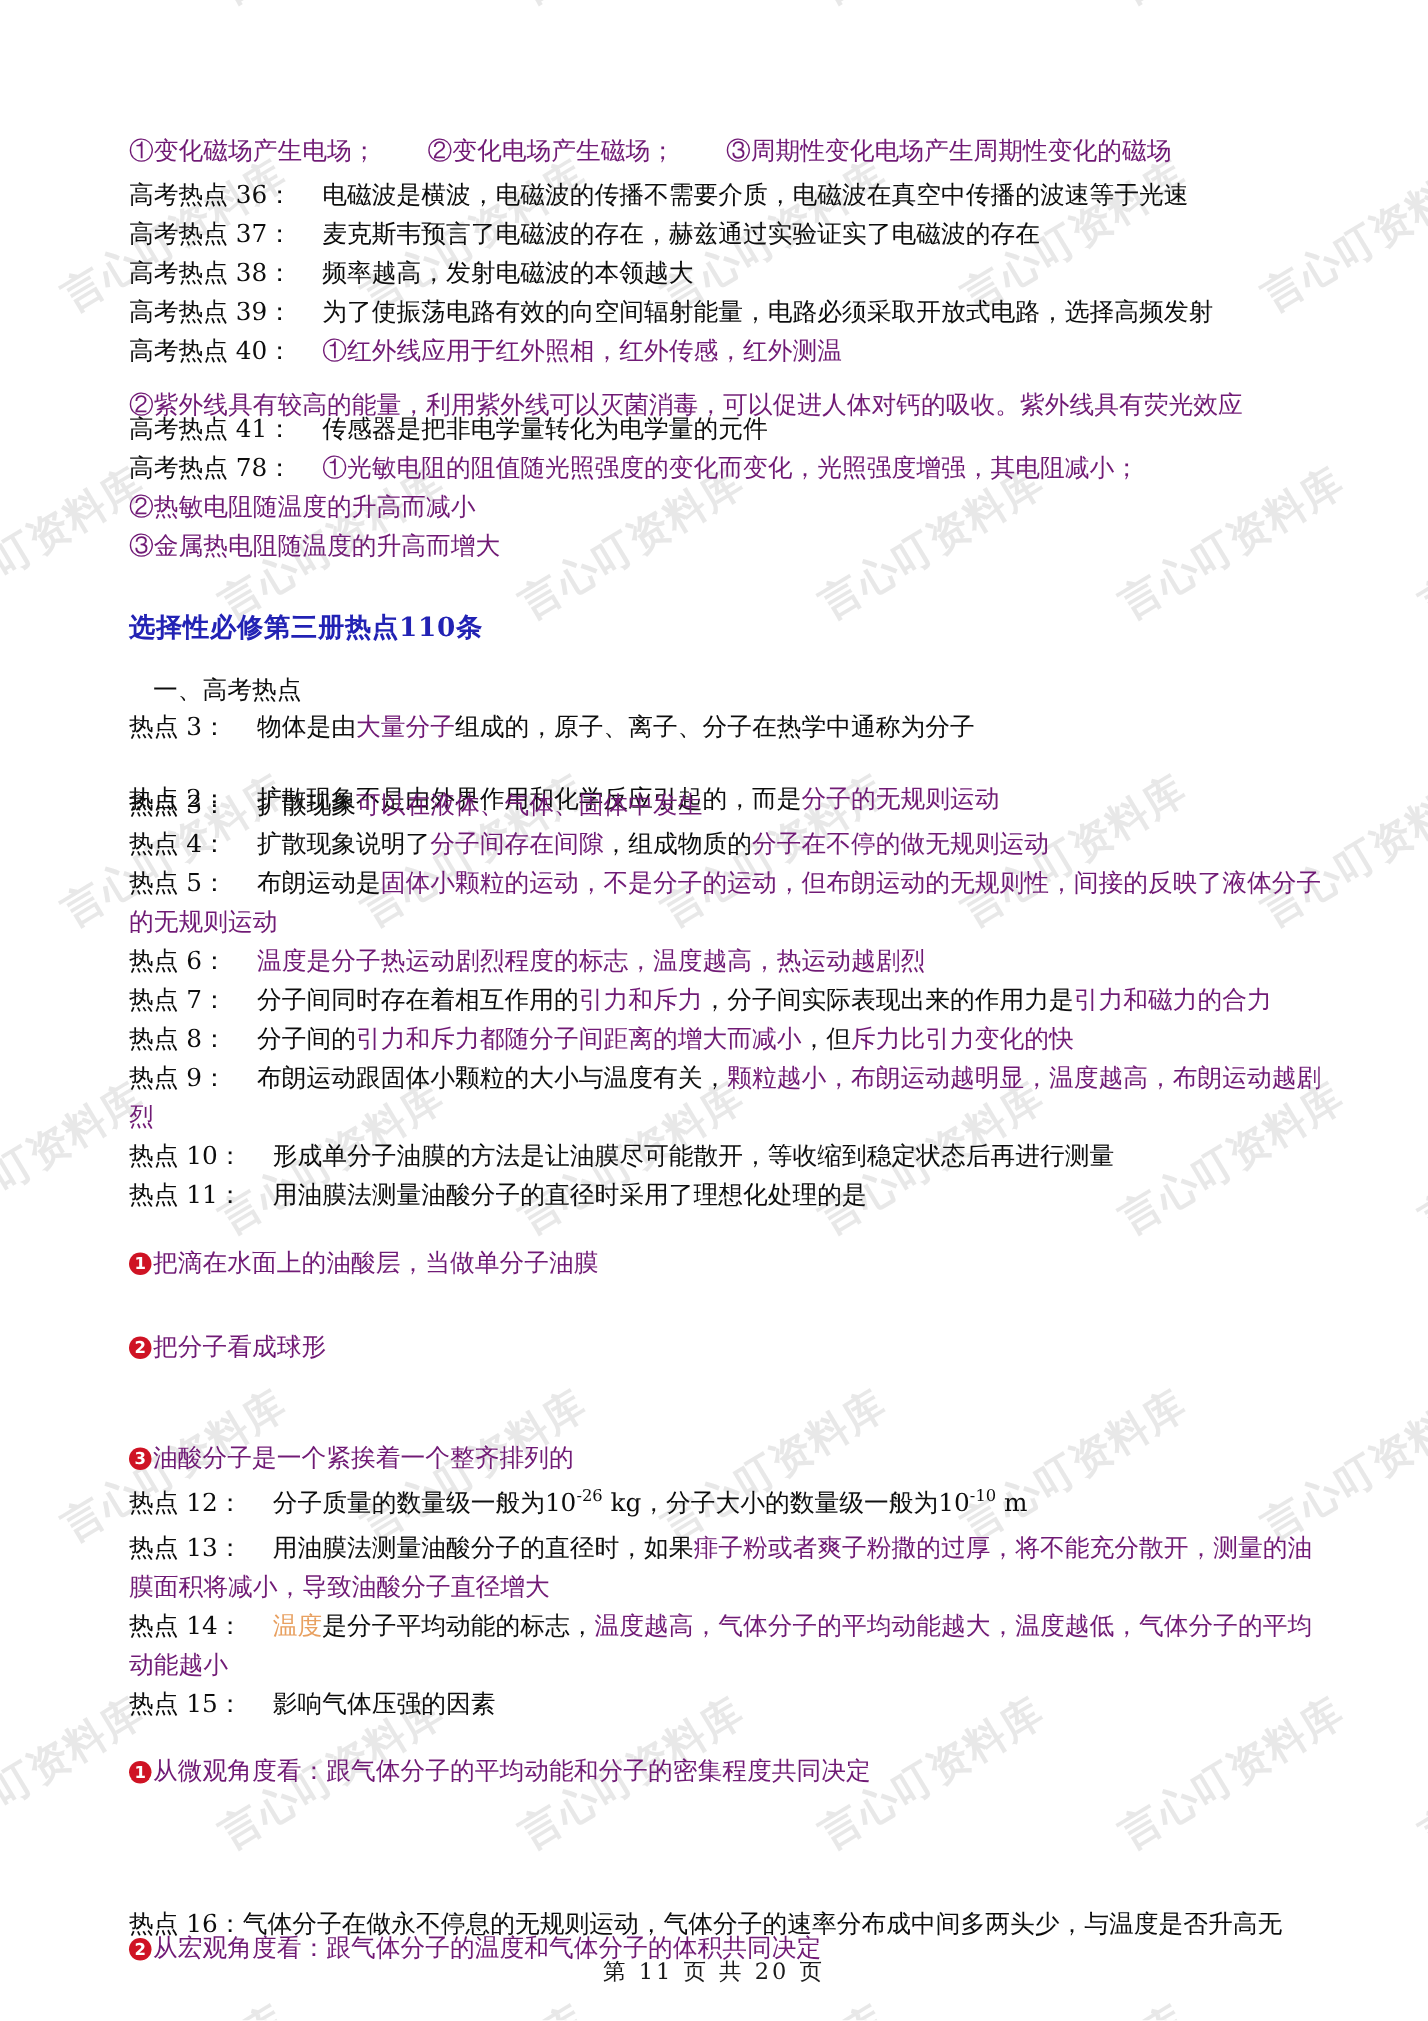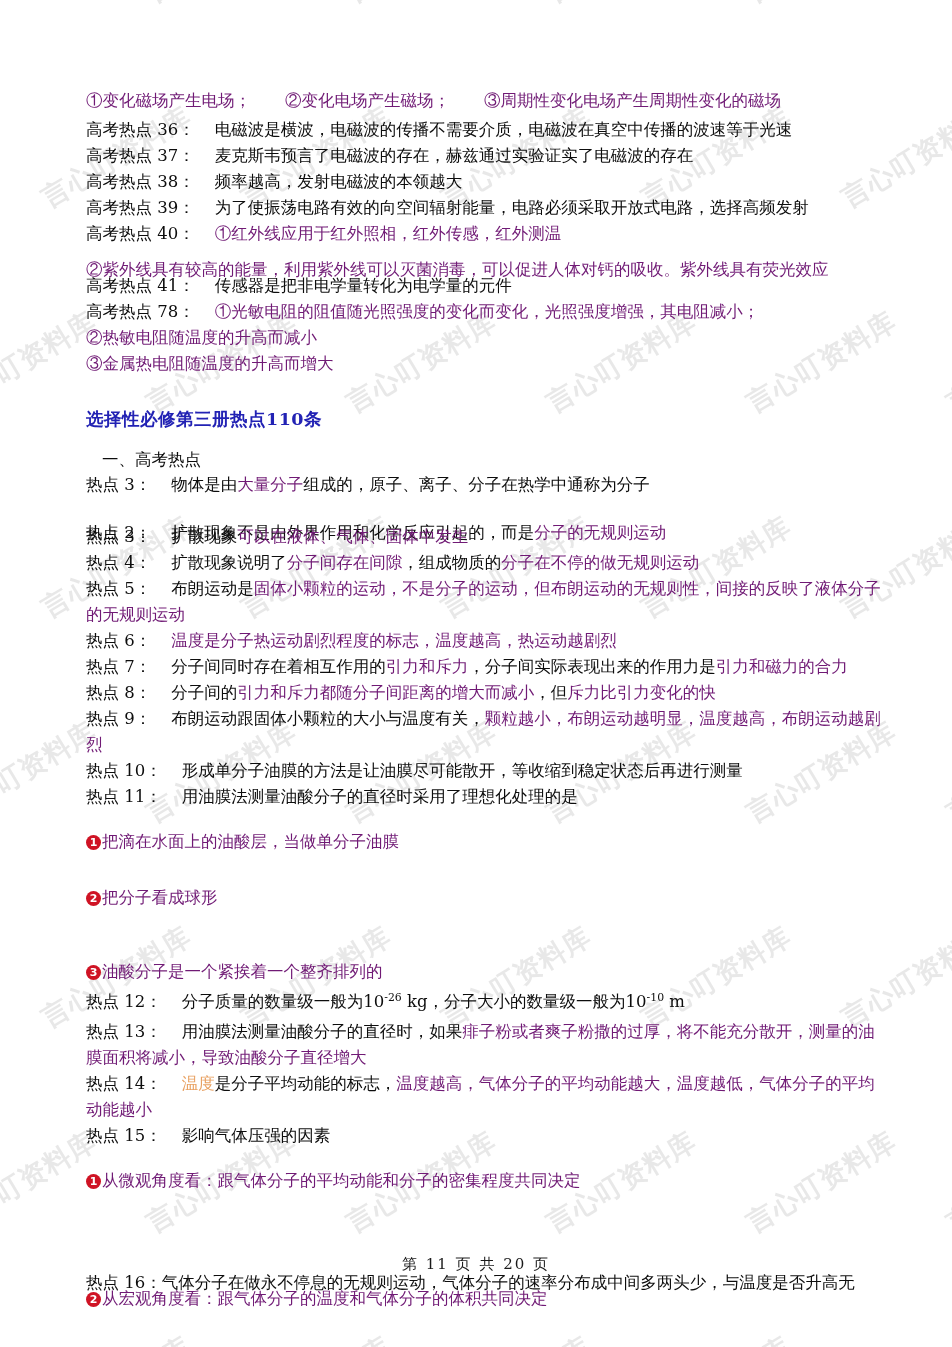--- a/index.html
+++ b/index.html
@@ -322,15 +322,15 @@
     </div>
 
     <div class="body-block" style="top:1270px;">
       <div class="line">
         <span class="lbl">热点 16：</span><span class="lbl">气体分子在做永不停息的无规则运动，气体分子的速率分布成中间多两头少，与温度是否升高无</span>
       </div>
     </div>
 
   </div>
 
-  <div id="footer" style="top:1255px;">第 11 页 共 20 页</div>
+  <div id="footer" style="top:1305px;">第 11 页 共 20 页</div>
 
 </div>
 
 </body></html>

